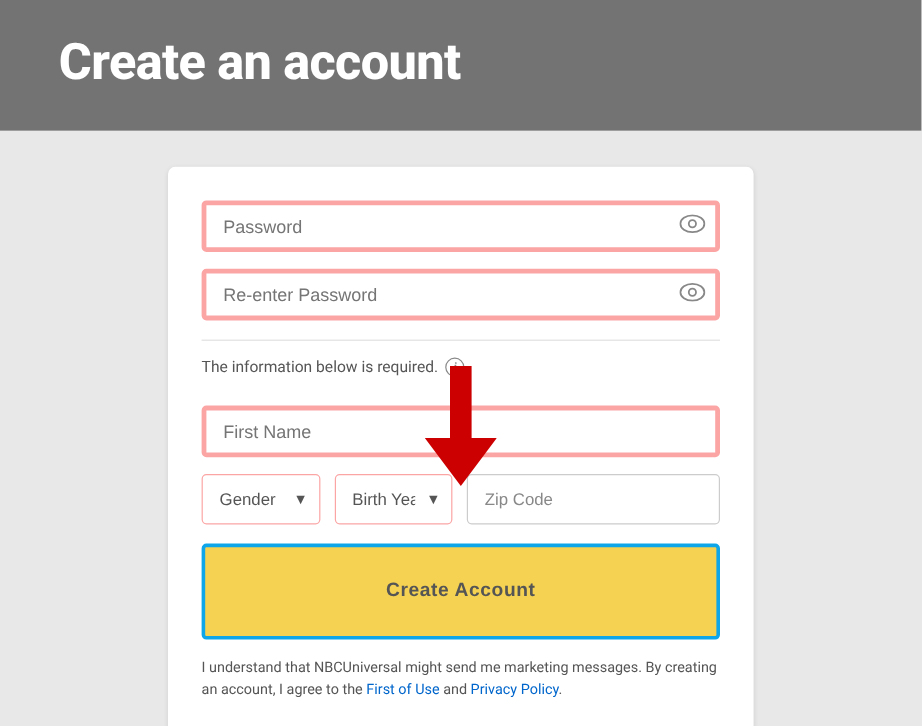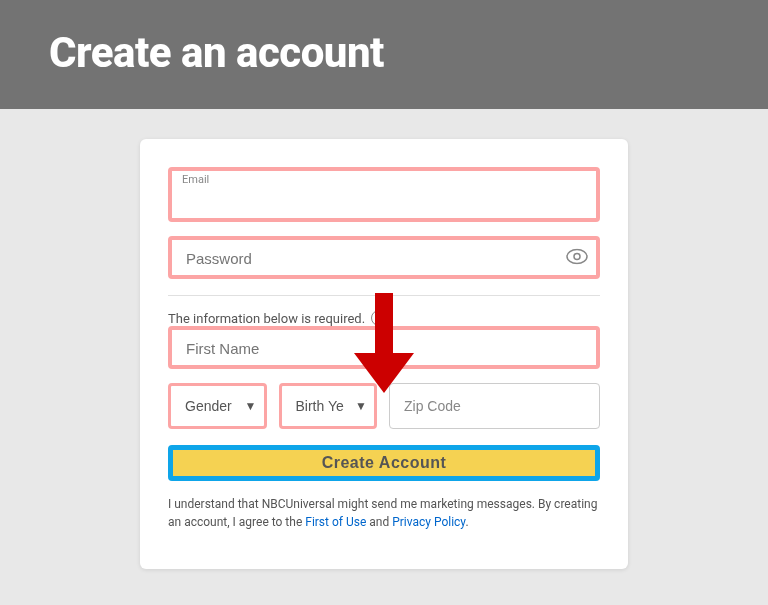--- a/index.html
+++ b/index.html
@@ -82,21 +82,21 @@
 
     .divider {
       border: none;
       border-top: 1px solid #e0e0e0;
       margin: 16px 0 14px;
     }
 
     .required-info {
       font-size: 13px;
       color: #555;
-      margin-bottom: 0;
+      margin-bottom: 24px;
       display: flex;
       align-items: center;
       gap: 6px;
     }
 
     .info-icon {
       width: 16px;
       height: 16px;
       border-radius: 50%;
       border: 1.5px solid #888;
@@ -128,21 +128,21 @@
       position: relative;
     }
 
     .select-wrapper {
       position: relative;
       flex: 1;
     }
 
     .form-select {
       width: 100%;
-      border: 3px solid #fca5a5;
+      border: 1px solid #fca5a5;
       border-radius: 4px;
       padding: 12px 30px 12px 14px;
       font-size: 14px;
       color: #555;
       background: #fff;
       appearance: none;
       outline: none;
       cursor: pointer;
     }
 
@@ -166,23 +166,23 @@
       outline: none;
     }
 
     .zip-input::placeholder {
       color: #888;
     }
 
     .create-btn {
       width: 100%;
       background: #f5d252;
-      border: 5px solid #0ea5e9;
-      border-radius: 4px;
-      padding: 4px;
+      border: 3px solid #0ea5e9;
+      border-radius: 4px;
+      padding: 28px;
       font-size: 16px;
       font-weight: 600;
       color: #555;
       cursor: pointer;
       letter-spacing: 0.5px;
       margin-bottom: 14px;
     }
 
     .terms-text {
       font-size: 12px;
@@ -200,37 +200,42 @@
 <body>
 
 <div class="header">
   <h1>Create an account</h1>
 </div>
 
 <div class="page-body">
   <div class="card">
 
     
-    <div class="form-group">
-      <span class="input-label">Email</span>
-      <input class="form-input input-with-label" type="email" style="">
-    </div>
 
     
     <div class="form-group password-wrapper">
       <input class="form-input" type="password" placeholder="Password" style="">
       <span class="eye-icon">
         <svg width="22" height="16" viewBox="0 0 22 16" fill="none" xmlns="http://www.w3.org/2000/svg">
           <ellipse cx="11" cy="8" rx="10" ry="7" stroke="#888" stroke-width="1.5" fill="none"></ellipse>
           <circle cx="11" cy="8" r="3" stroke="#888" stroke-width="1.5" fill="none"></circle>
         </svg>
       </span>
     </div>
 
     
+    <div class="form-group password-wrapper">
+      <input class="form-input" type="password" placeholder="Re-enter Password" style="">
+      <span class="eye-icon">
+        <svg width="22" height="16" viewBox="0 0 22 16" fill="none" xmlns="http://www.w3.org/2000/svg">
+          <ellipse cx="11" cy="8" rx="10" ry="7" stroke="#888" stroke-width="1.5" fill="none"></ellipse>
+          <circle cx="11" cy="8" r="3" stroke="#888" stroke-width="1.5" fill="none"></circle>
+        </svg>
+      </span>
+    </div>
 
     <hr class="divider">
 
     
     <div class="required-info">
       <span>The information below is required.</span>
       <span class="info-icon">i</span>
     </div>
 
     

